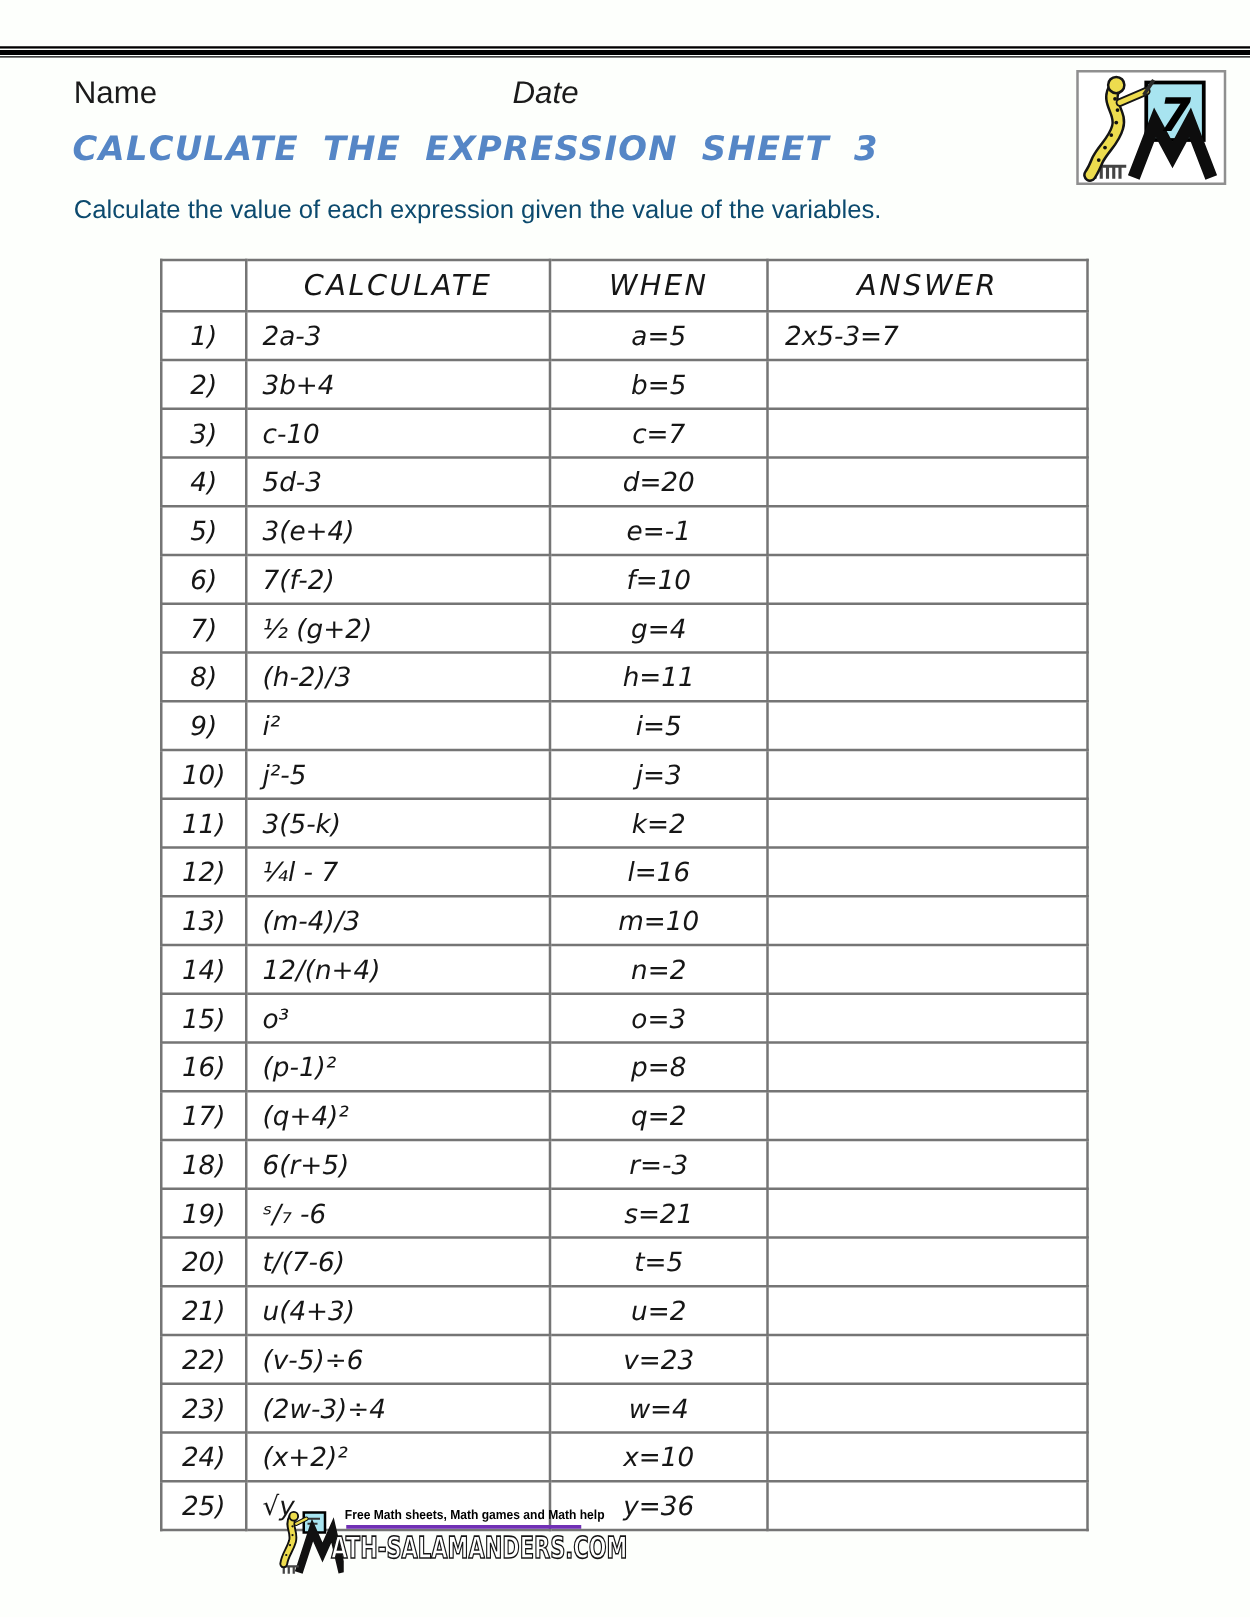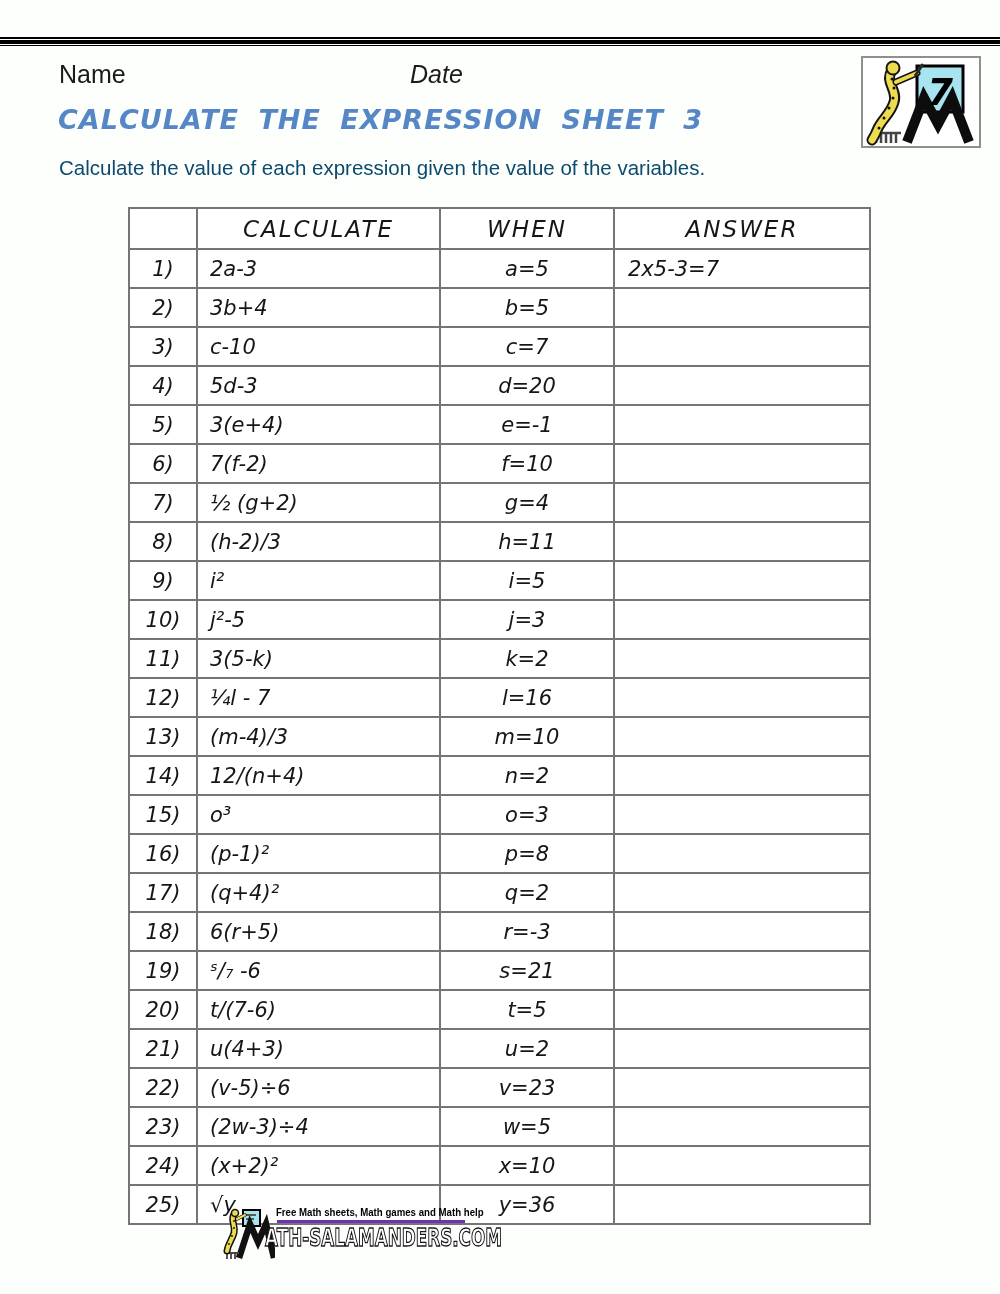--- a/index.html
+++ b/index.html
@@ -278,21 +278,21 @@
     <tr>
       <td class="num">22)</td>
       <td class="calc">(v-5)÷6</td>
       <td class="when">v=23</td>
       <td class="ans"></td>
     </tr>
 
     <tr>
       <td class="num">23)</td>
       <td class="calc">(2w-3)÷4</td>
-      <td class="when">w=5</td>
+      <td class="when">w=4</td>
       <td class="ans"></td>
     </tr>
 
     <tr>
       <td class="num">24)</td>
       <td class="calc">(x+2)²</td>
       <td class="when">x=10</td>
       <td class="ans"></td>
     </tr>
 

